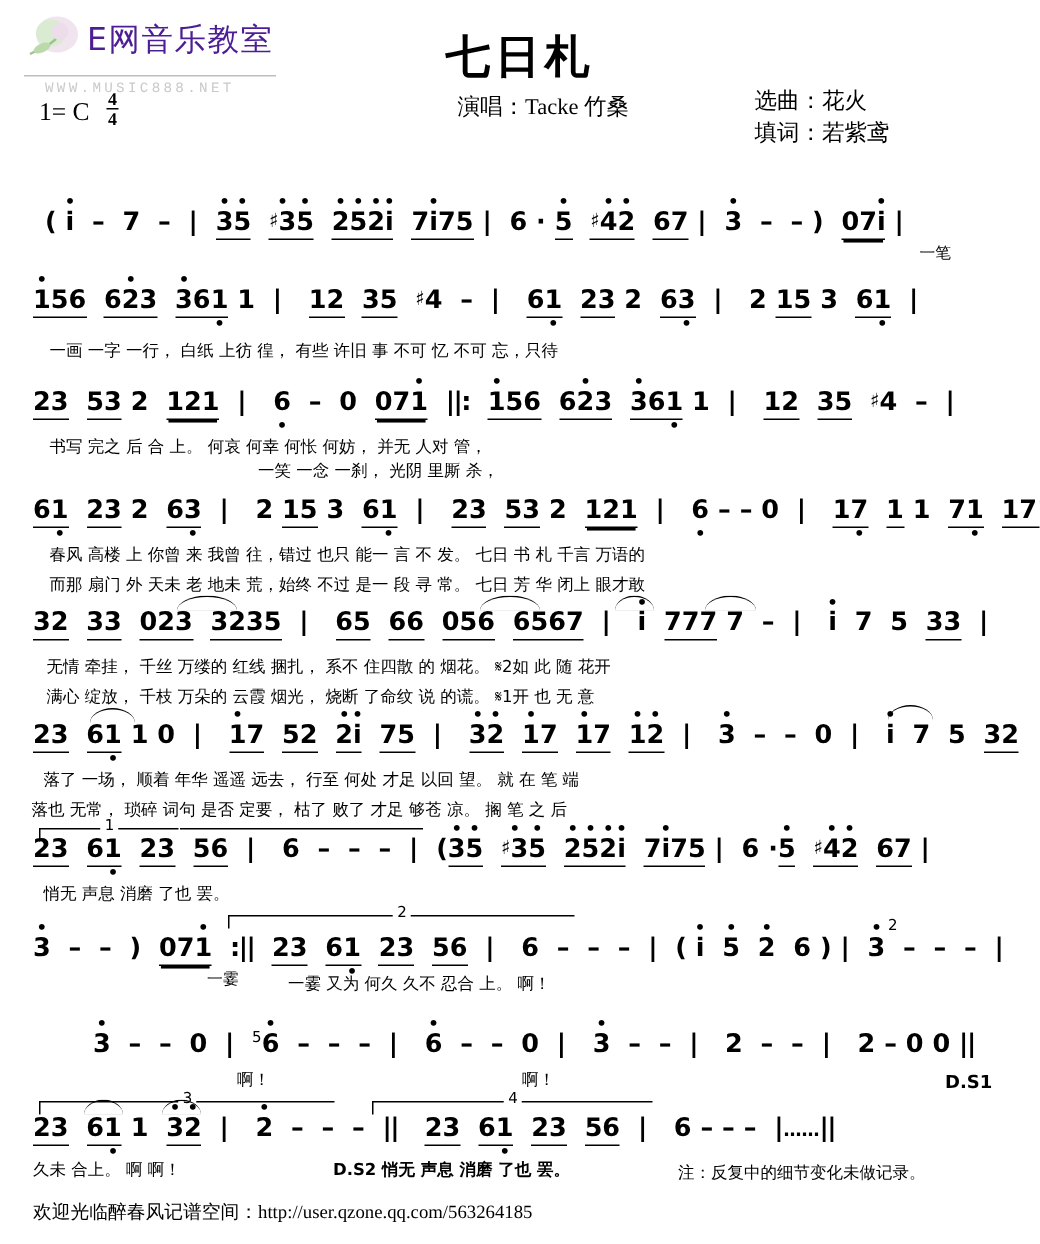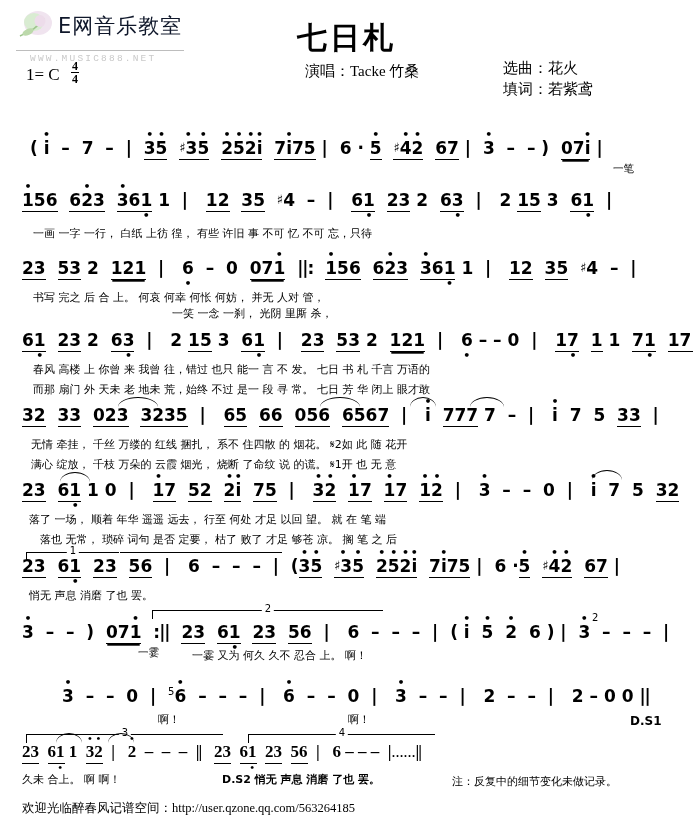--- a/index.html
+++ b/index.html
@@ -7,21 +7,21 @@
     width:693px;height:829px;background:#ffffff;
     font-family:"Liberation Serif",serif;
     color:#000;position:relative;overflow:hidden;
   }
   .sheet{position:relative;width:693px;height:829px;}
 
   
   .logo-box{position:absolute;left:8px;top:6px;width:178px;height:56px;}
   .logo-mark{position:absolute;left:8px;top:4px;width:40px;height:34px;}
   .logo-text{position:absolute;left:50px;top:6px;font-family:"DejaVu Sans",sans-serif;
-    font-size:21px;color:#0f172a;letter-spacing:1px;white-space:nowrap;}
+    font-size:21px;color:#4c1d95;letter-spacing:1px;white-space:nowrap;}
   .logo-rule{position:absolute;left:8px;top:44px;width:168px;height:1px;background:#bdbdbd;}
   .logo-url{position:absolute;left:22px;top:47px;font-family:Liberation Mono, monospace;
     font-size:9.5px;color:#c9c9c9;letter-spacing:2.2px;white-space:nowrap;}
 
   .keysig{position:absolute;left:26px;top:60px;font-family:"Liberation Serif",serif;
     font-size:17px;white-space:nowrap;}
   .keysig .frac{display:inline-block;vertical-align:-3px;text-align:center;
     font-size:12px;line-height:1.0;font-weight:bold;margin-left:7px;}
   .keysig .frac .num{display:block;border-bottom:1.6px solid #000;padding:0 1px;}
   .keysig .frac .den{display:block;padding:0 1px;}
@@ -197,21 +197,21 @@
       <span class="note u1"><span class="note dotup">1</span>7</span>&nbsp;
       <span class="note u1"><span class="note dotup">1</span>7</span>&nbsp;
       <span class="note u1"><span class="note dotup">1</span><span class="note dotup">2</span></span>&nbsp;&nbsp;|&nbsp;&nbsp;
       <span class="note dotup">3</span>&nbsp;&nbsp;–&nbsp;&nbsp;–&nbsp;&nbsp;0&nbsp;&nbsp;|&nbsp;&nbsp;
       <span class="note dotup">i</span>&nbsp;&nbsp;7&nbsp;&nbsp;5&nbsp;
       <span class="note u1">32</span>&nbsp;&nbsp;|
     </div>
     <div class="tie" style="left:60px;top:-8px;width:30px;"></div>
     <div class="tie" style="left:592px;top:-10px;width:30px;"></div>
     <div class="lyr" style="left:29px;top:32px;">落了 一场， 顺着 年华 遥遥 远去， 行至 何处 才足 以回 望。 就 在 笔 端</div>
-    <div class="lyr" style="left:40px;top:52px;">落也 无常， 琐碎 词句 是否 定要， 枯了 败了 才足 够苍 凉。 搁 笔 之 后</div>
+    <div class="lyr" style="left:21px;top:52px;">落也 无常， 琐碎 词句 是否 定要， 枯了 败了 才足 够苍 凉。 搁 笔 之 后</div>
     <div class="bracket" style="left:26px;top:72px;width:92px;border-right:none;">
       <span class="n">1</span>
     </div>
     <div class="bracket" style="left:120px;top:72px;width:162px;border-left:none;border-right:none;"></div>
   </div>
 
   <div class="line" style="top:556px;">
     <div class="mus" style="left:22px;top:0;">
       <span class="note u1">23</span>&nbsp;
       <span class="note u1">6<span class="note dotdn">1</span></span>&nbsp;
@@ -264,21 +264,21 @@
     <div class="dsl" style="position:absolute;left:630px;top:28px;">D.S1</div>
     <div class="bracket" style="left:26px;top:48px;width:196px;border-right:none;">
       <span class="n">3</span>
     </div>
     <div class="bracket" style="left:248px;top:48px;width:186px;border-right:none;">
       <span class="n">4</span>
     </div>
   </div>
 
   <div class="line" style="top:742px;">
-    <div class="mus" style="left:22px;top:0;font-family:Liberation Serif, serif;">
+    <div class="mus" style="left:22px;top:0;">
       <span class="note u1">23</span>&nbsp;
       <span class="note u1">6<span class="note dotdn">1</span></span>&nbsp;1&nbsp;
       <span class="note u1"><span class="note dotup">3</span><span class="note dotup">2</span></span>&nbsp;&nbsp;|&nbsp;&nbsp;
       <span class="note dotup">2</span>&nbsp;&nbsp;–&nbsp;&nbsp;–&nbsp;&nbsp;–&nbsp;
       <span style="letter-spacing:-1px;">||</span>&nbsp;&nbsp;
       <span class="note u1">23</span>&nbsp;
       <span class="note u1">6<span class="note dotdn">1</span></span>&nbsp;
       <span class="note u1">23</span>&nbsp;
       <span class="note u1">56</span>&nbsp;&nbsp;|&nbsp;&nbsp;
       6&nbsp;–&nbsp;–&nbsp;–&nbsp;&nbsp;|<span style="font-size:12px;">……</span><span style="letter-spacing:-1px;">||</span>

